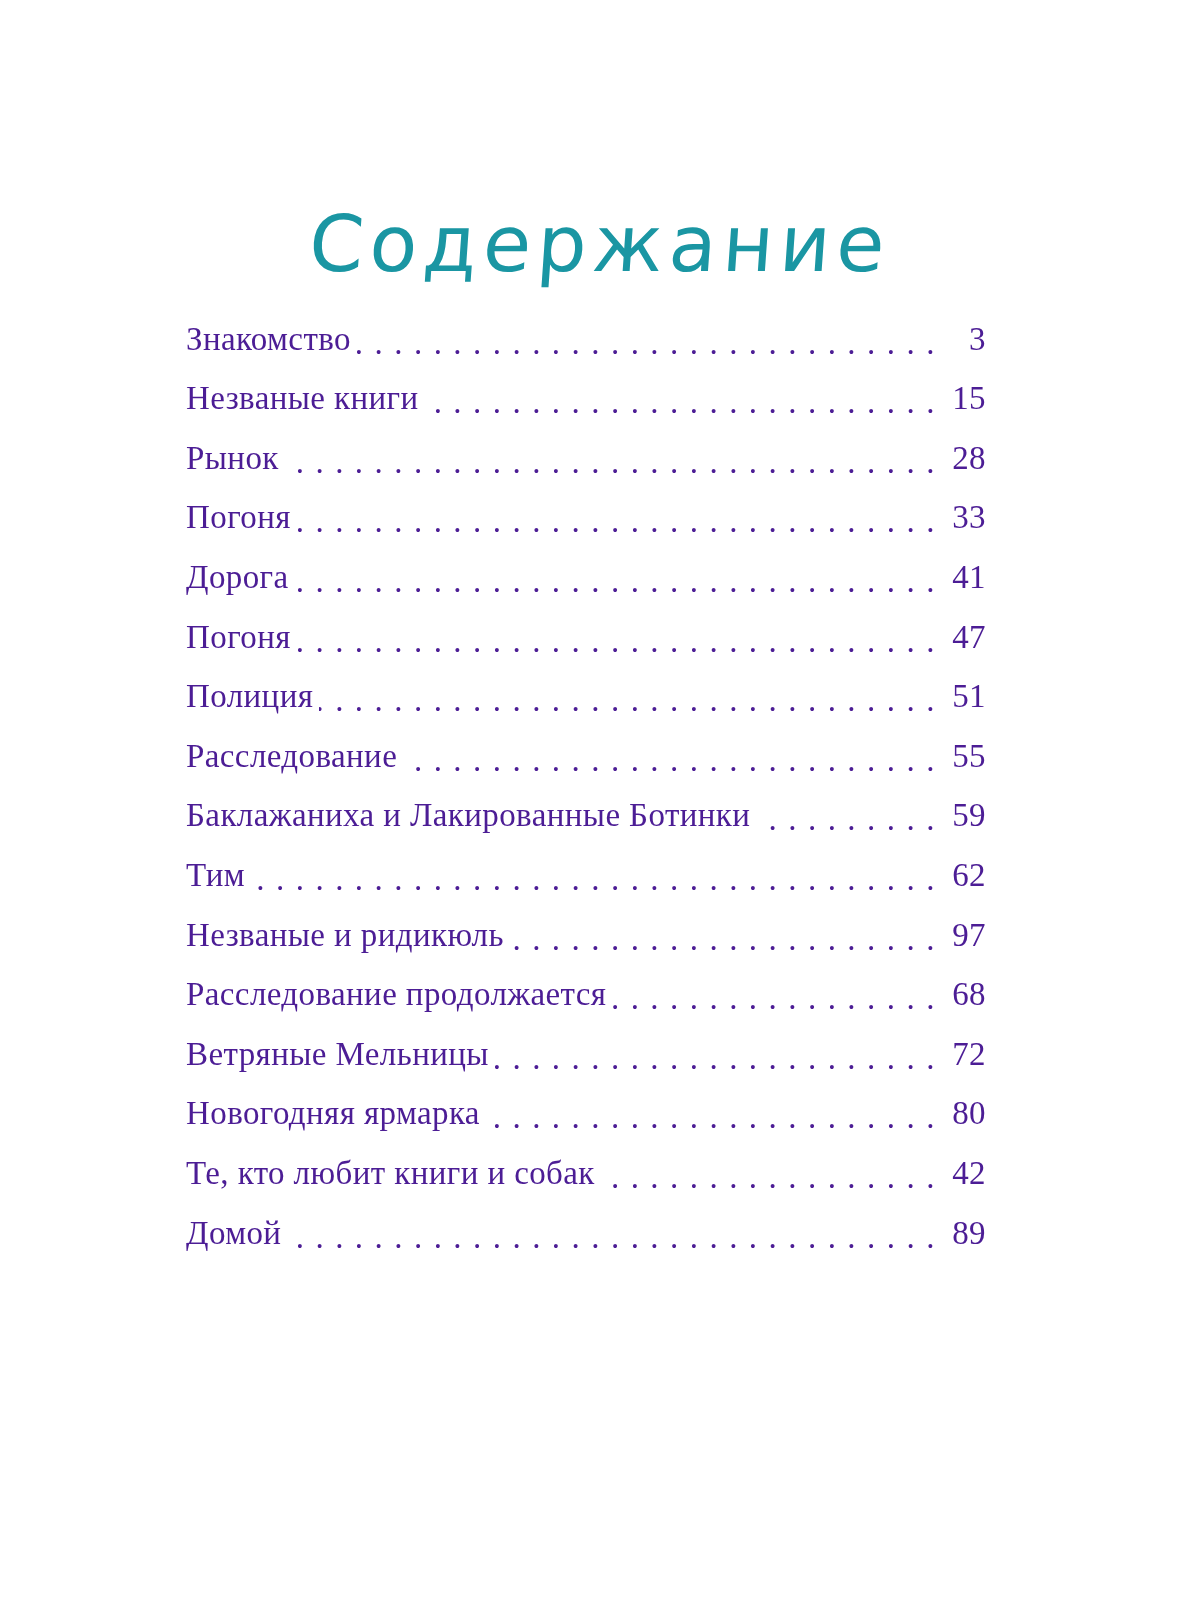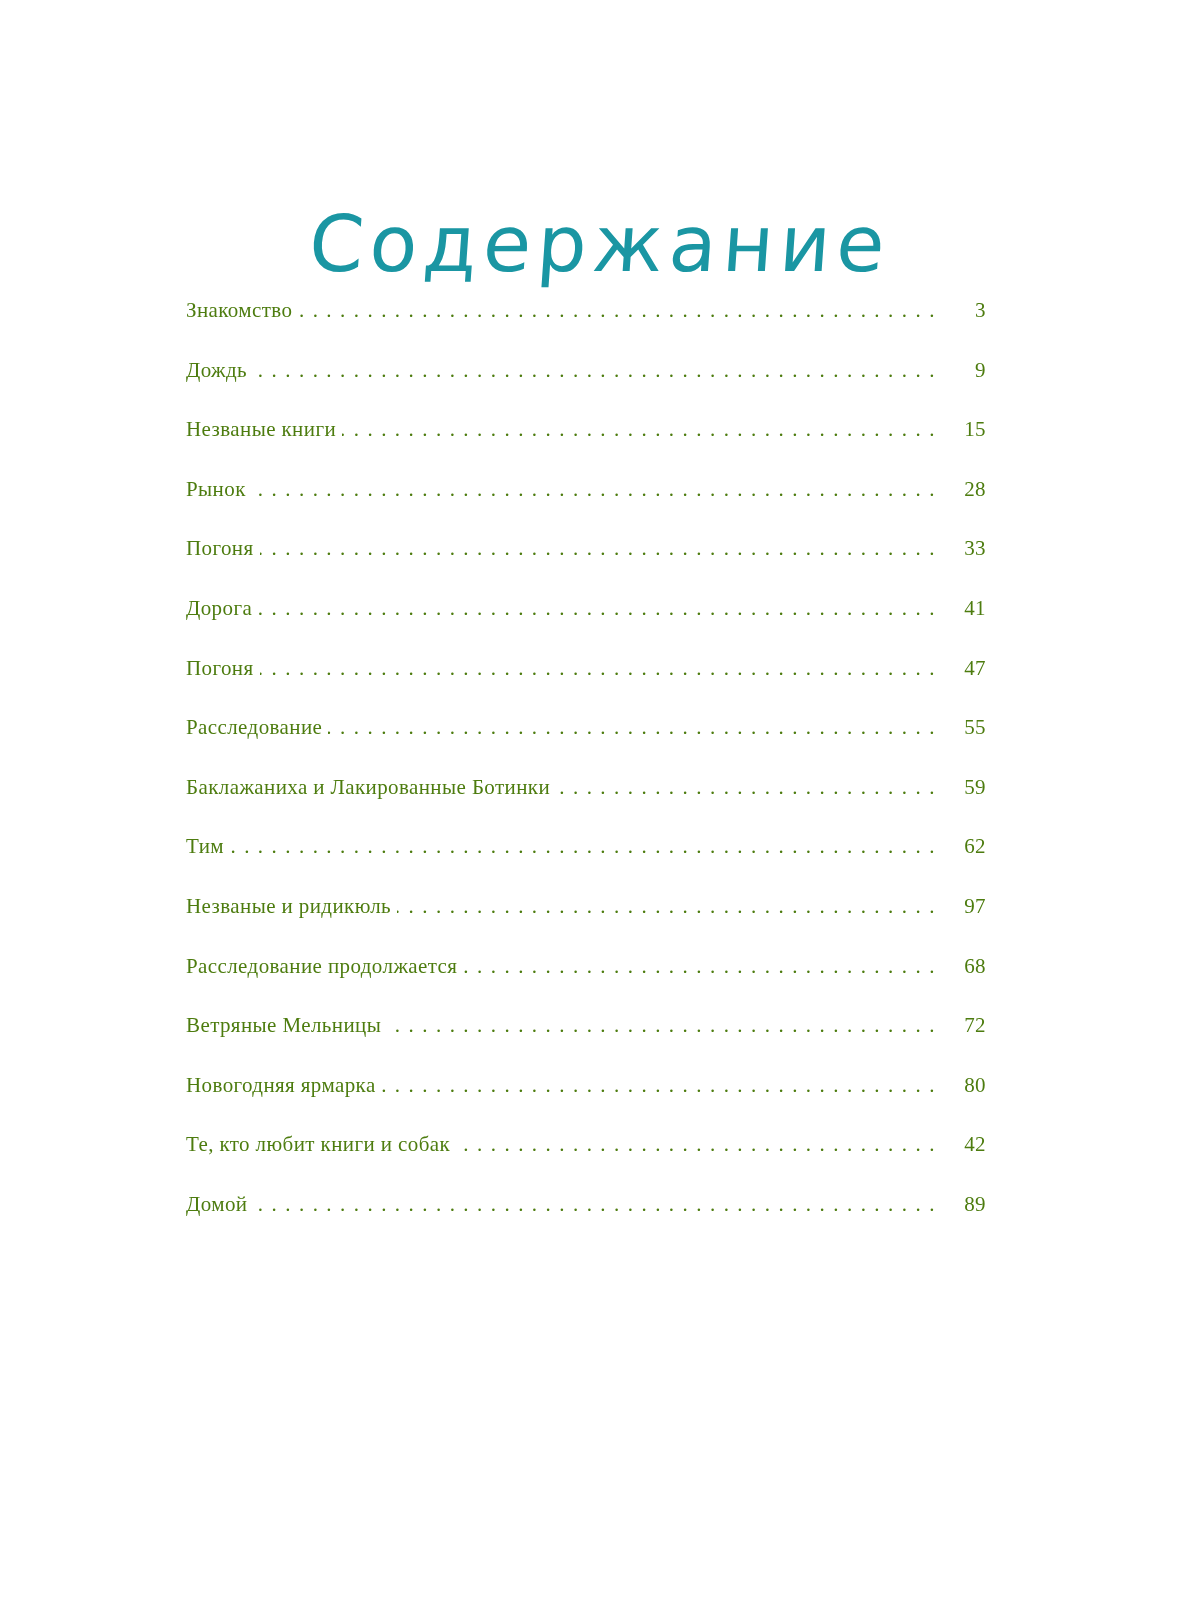--- a/index.html
+++ b/index.html
@@ -35,25 +35,25 @@
       line-height: 100px;
     }
     .toc {
       position: absolute;
       left: 186px;
       top: 298px;
       width: 800px;
     }
     .toc-row {
       display: flex;
-      align-items: flex-start;
+      align-items: flex-end;
       height: 59.6px;
       font-family: "Liberation Serif", serif;
-      font-size: 21px;
-      color: #4d7c0f;
+      font-size: 33px;
+      color: #4c1d95;
       letter-spacing: 0.4px;
     }
     .toc-title {
       white-space: nowrap;
       flex: 0 0 auto;
     }
     .toc-leader {
       flex: 1 1 auto;
       overflow: hidden;
       white-space: nowrap;
@@ -81,25 +81,20 @@
 <div class="page">
   <h1 class="title">Содержание</h1>
 
   <div class="toc">
     <div class="toc-row">
       <span class="toc-title">Знакомство</span>
       <span class="toc-leader"></span>
       <span class="toc-page">3</span>
     </div>
     <div class="toc-row">
-      <span class="toc-title">Дождь</span>
-      <span class="toc-leader"></span>
-      <span class="toc-page">9</span>
-    </div>
-    <div class="toc-row">
       <span class="toc-title">Незваные книги</span>
       <span class="toc-leader"></span>
       <span class="toc-page">15</span>
     </div>
     <div class="toc-row">
       <span class="toc-title">Рынок</span>
       <span class="toc-leader"></span>
       <span class="toc-page">28</span>
     </div>
     <div class="toc-row">
@@ -109,20 +104,25 @@
     </div>
     <div class="toc-row">
       <span class="toc-title">Дорога</span>
       <span class="toc-leader"></span>
       <span class="toc-page">41</span>
     </div>
     <div class="toc-row">
       <span class="toc-title">Погоня</span>
       <span class="toc-leader"></span>
       <span class="toc-page">47</span>
+    </div>
+    <div class="toc-row">
+      <span class="toc-title">Полиция</span>
+      <span class="toc-leader"></span>
+      <span class="toc-page">51</span>
     </div>
     <div class="toc-row">
       <span class="toc-title">Расследование</span>
       <span class="toc-leader"></span>
       <span class="toc-page">55</span>
     </div>
     <div class="toc-row">
       <span class="toc-title">Баклажаниха и Лакированные Ботинки</span>
       <span class="toc-leader"></span>
       <span class="toc-page">59</span>

